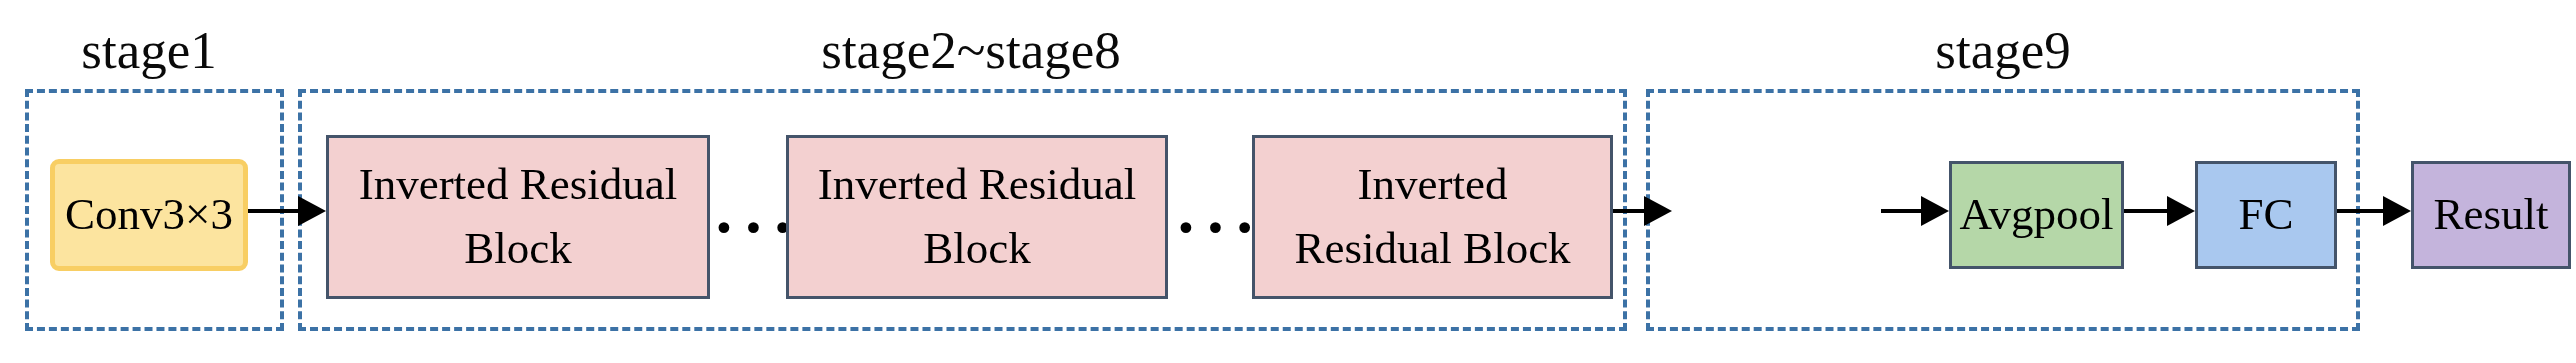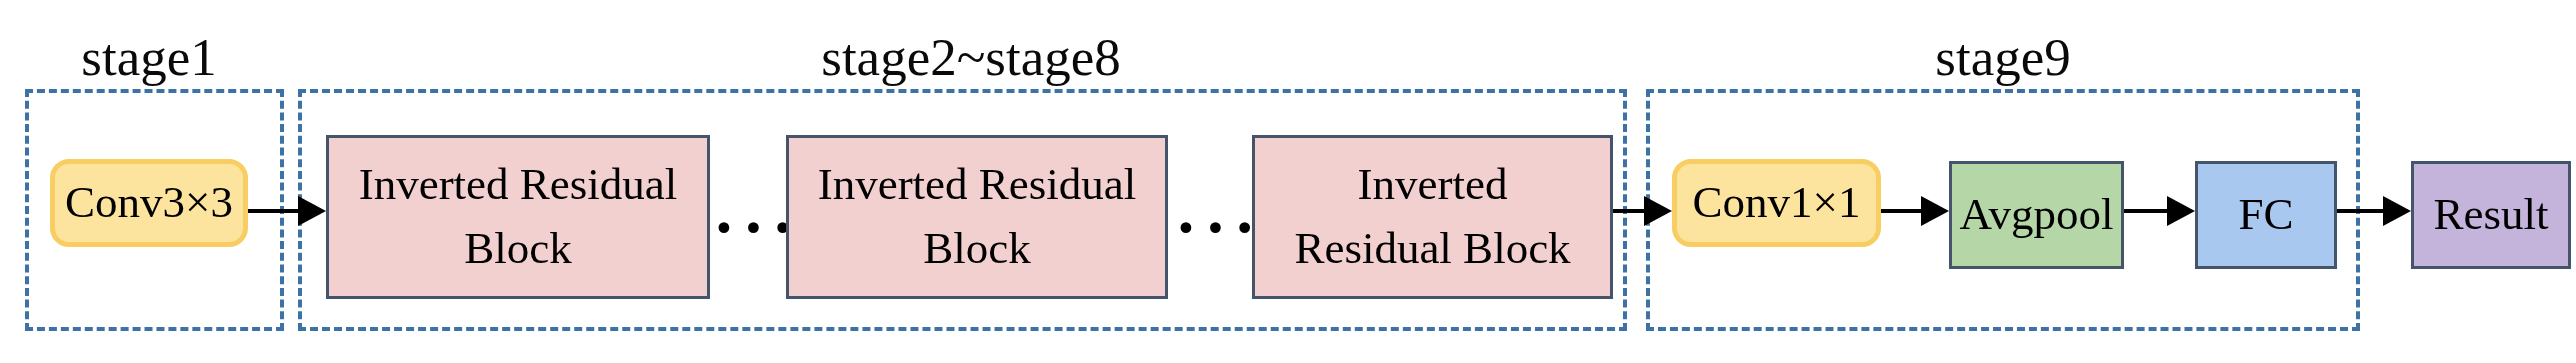--- a/index.html
+++ b/index.html
@@ -9,21 +9,21 @@
     height: 363px;
     background: #ffffff;
     overflow: hidden;
     font-family: "Liberation Serif", "DejaVu Serif", serif;
     color: #000000;
   }
 
   
   .stage-title {
     position: absolute;
-    top: 26px;
+    top: 19px;
     transform: translateX(-50%);
     font-size: 53px;
     line-height: 63px;
     white-space: nowrap;
     color: #0a0a0a;
   }
 
   
   .stage-box {
     position: absolute;
@@ -41,24 +41,24 @@
     display: flex;
     align-items: center;
     justify-content: center;
     text-align: center;
     font-size: 45px;
     line-height: 1.42;
     white-space: normal;
   }
   .block.rounded {
     top: 159px;
-    height: 88px;
+    height: 112px;
     background: var(--conv-fill, #FCE49F);
     border: 5px solid var(--conv-border, #F8CE63);
-    border-radius: 19px;
+    border-radius: 9px;
     white-space: nowrap;
   }
   .block.residual {
     top: 135px;
     height: 164px;
     background: var(--residual-fill, #F3D0D0);
     border: 3.8px solid var(--block-border, #44546A);
     padding: 4px 19px;
   }
   .block.square {
@@ -116,21 +116,20 @@
   <div class="stage-box" style="left:1646px; width:714px"></div>
 
   <div class="block rounded" style="left:50px; width:198px">Conv3×3</div>
 
   <div class="block residual" style="left:326px; width:384px">Inverted Residual Block</div>
   <div class="dots" style="left:713px">•••</div>
   <div class="block residual" style="left:786px; width:382px">Inverted Residual Block</div>
   <div class="dots" style="left:1175px">•••</div>
   <div class="block residual" style="left:1252px; width:361px">Inverted Residual Block</div>
 
-  <div class="block rounded" style="left:1672px; width:209px">Conv1×1</div>
   <div class="block square green" style="left:1949px; width:175px">Avgpool</div>
   <div class="block square purple" style="left:2411px; width:160px">Result</div>
 
   <div class="block square blue" style="left:2195px; width:142px">FC</div>
 
   <div class="arrow" style="left:248px; width:78px">
     <span class="shaft"></span>
     <span class="head"></span>
   </div>
   <div class="arrow" style="left:1613px; width:59px">

